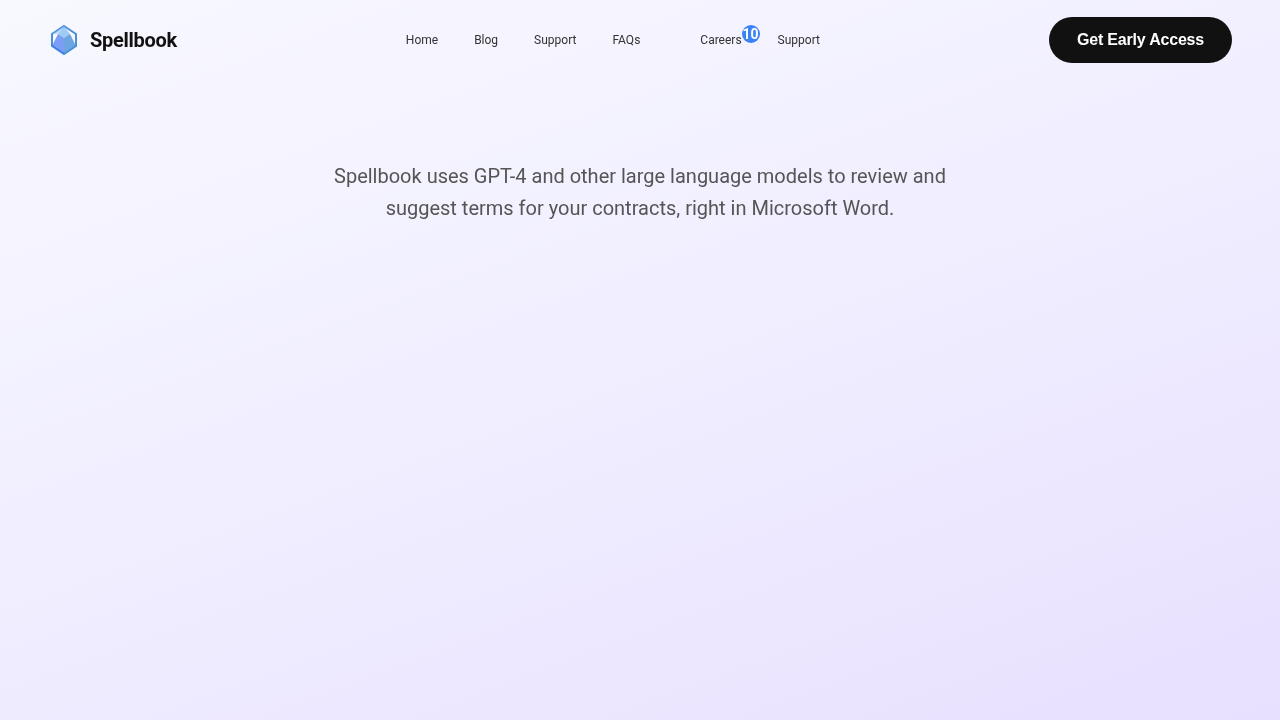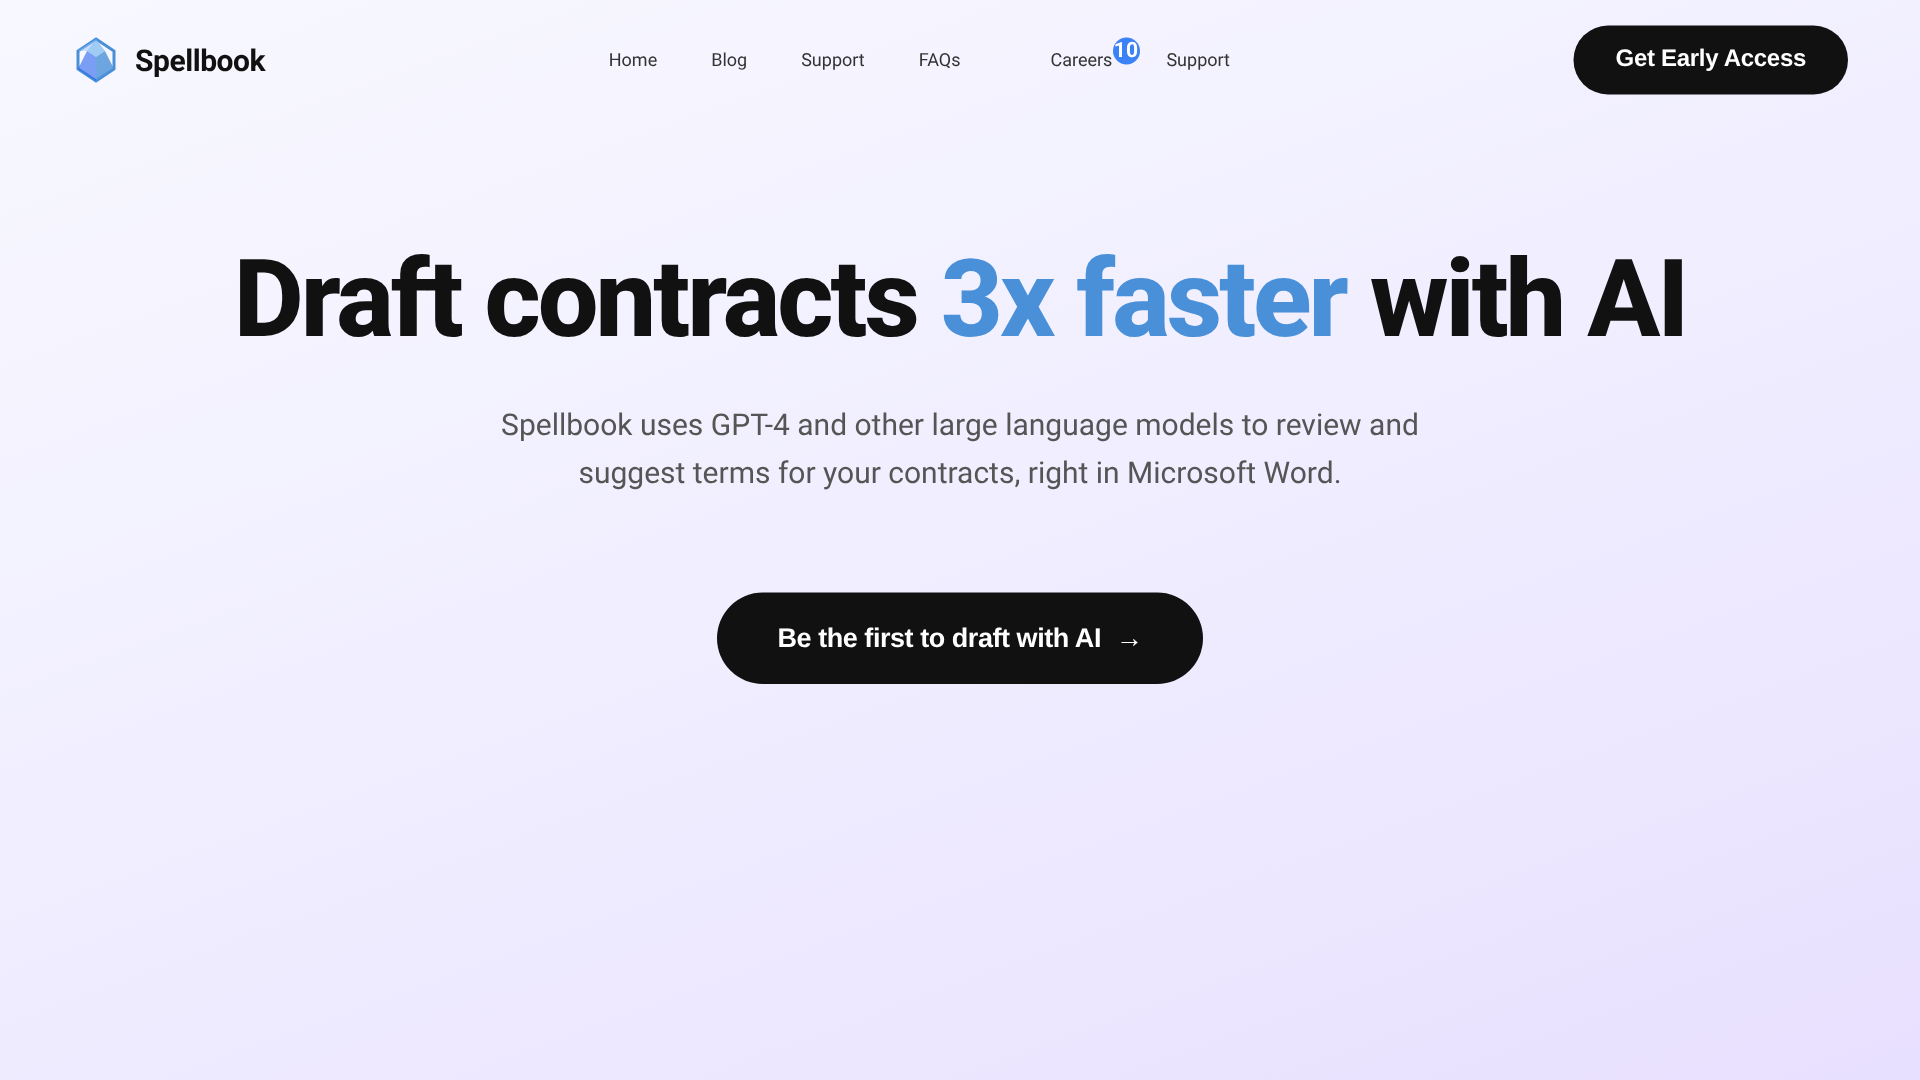--- a/index.html
+++ b/index.html
@@ -169,21 +169,14 @@
       <a class="nav-link">Careers</a>
       <span class="careers-badge">10</span>
     </div>
     <a class="nav-link">Support</a>
   </div>
 
   <button class="cta-button-nav">Get Early Access</button>
 </nav>
 
 <section class="hero">
-  <h1 class="hero-title">
-    <span>Draft contracts </span><span class="hero-title-highlight">3x </span><span class="hero-title-highlight">faster</span><span> with AI</span>
-  </h1>
   <p class="hero-subtitle">Spellbook uses GPT-4 and other large language models to review and suggest terms for your contracts, right in Microsoft Word.</p>
-  <button class="hero-cta">
-    <span>Be the first to draft with AI</span>
-    <span class="arrow">→</span>
-  </button>
 </section>
 
 </body></html>

